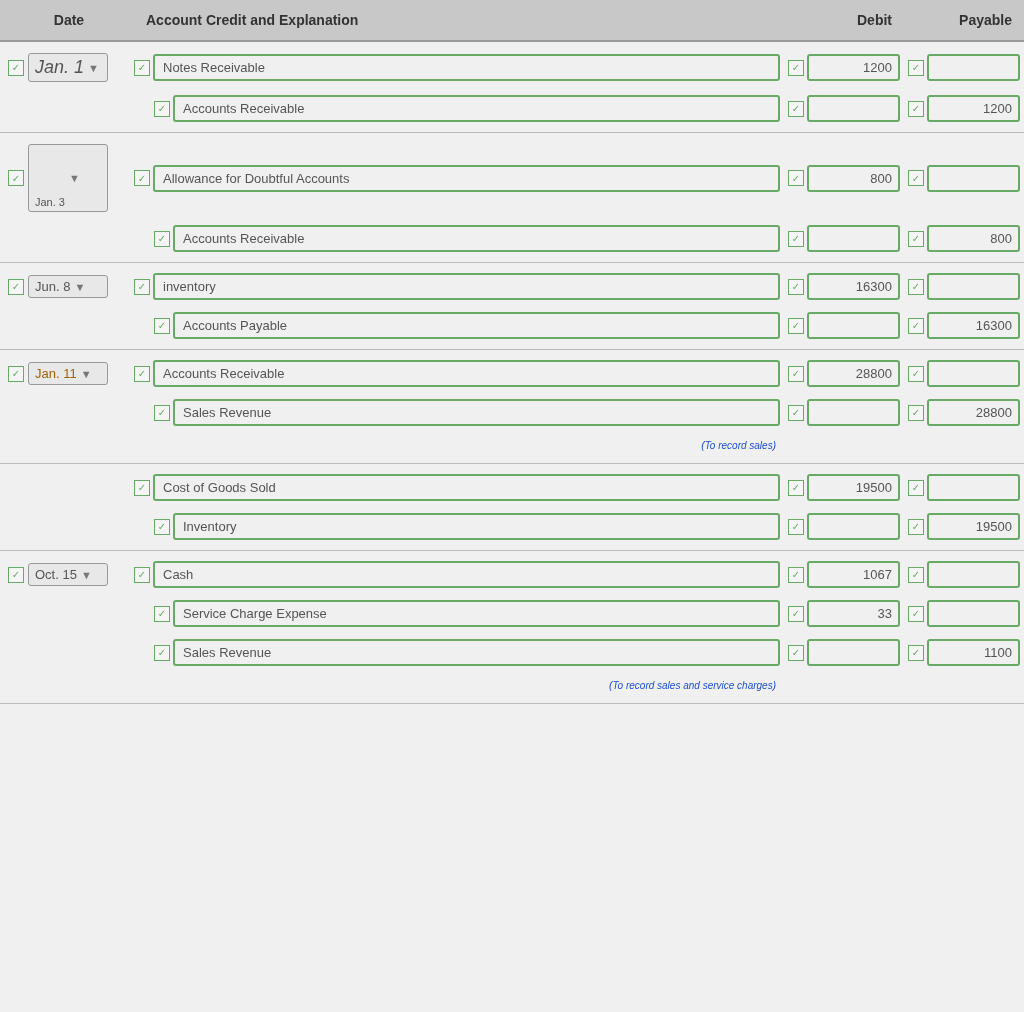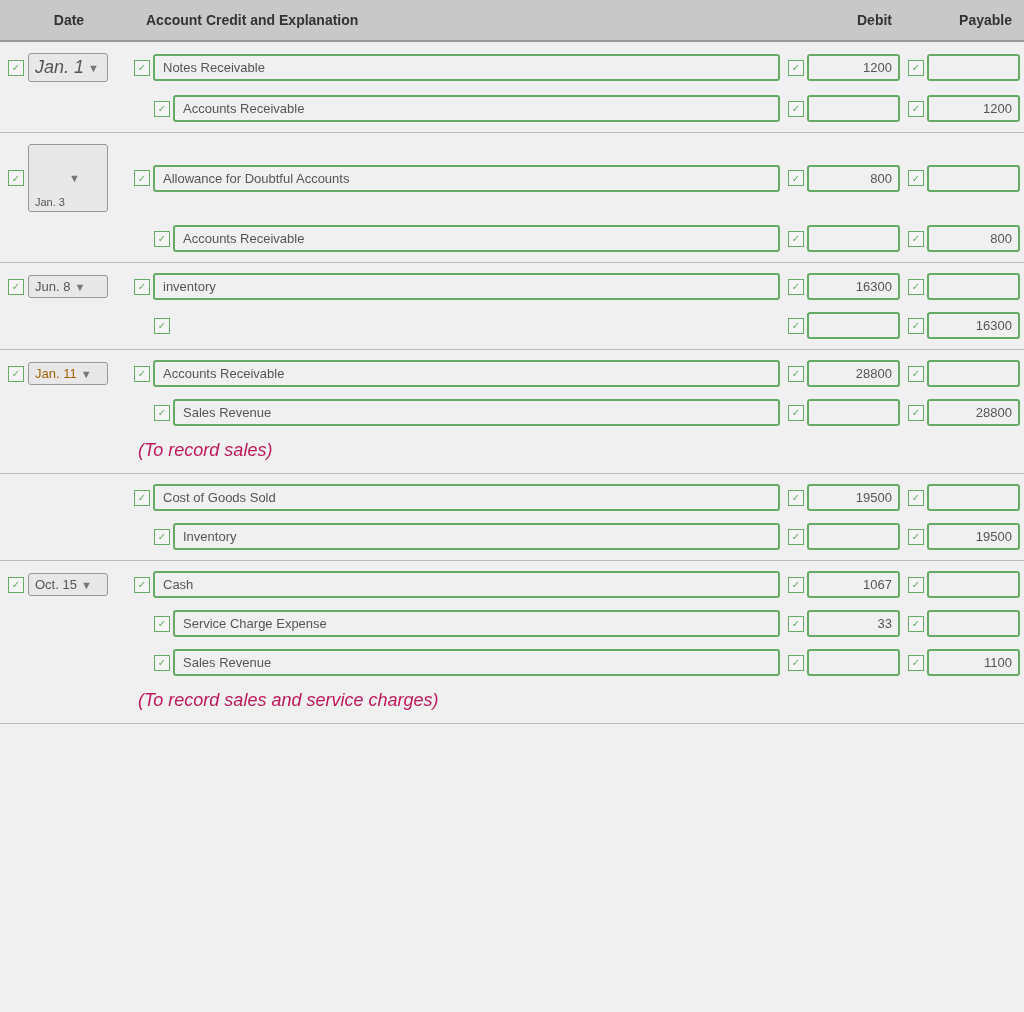--- a/index.html
+++ b/index.html
@@ -109,23 +109,24 @@
       width: 100%;
     }
     .note-row {
       display: grid;
       grid-template-columns: 130px 1fr 120px 120px;
       padding: 4px 0;
     }
     .note-text {
       grid-column: 2;
       padding: 4px 8px;
-      font-size: 18px;
-      color: #be185d;
+      font-size: 10px;
+      color: #1d4ed8;
       font-style: italic;
+      text-align: right;
     }
     .empty-date { padding: 4px 8px; }
   </style>
 </head>
 <body>
 
 <div class="table-container">
 
   <div class="header-row">
     <div class="header-cell center">Date</div>
@@ -236,20 +237,21 @@
           </div>
           <div class="credit-cell">
             <div class="checkbox-green">✓</div>
             <input class="amount-input" type="text" style="">
           </div>
         </div>
         <div class="entry-row">
           <div class="date-cell"></div>
           <div class="account-cell indented">
             <div class="checkbox-green">✓</div>
+            <input class="account-input" type="text" value="Accounts Payable" style="">
           </div>
           <div class="debit-cell">
             <div class="checkbox-green">✓</div>
             <input class="amount-input" type="text" style="">
           </div>
           <div class="credit-cell">
             <div class="checkbox-green">✓</div>
             <input class="amount-input" type="text" value="16300" style="">
           </div>
         </div>

